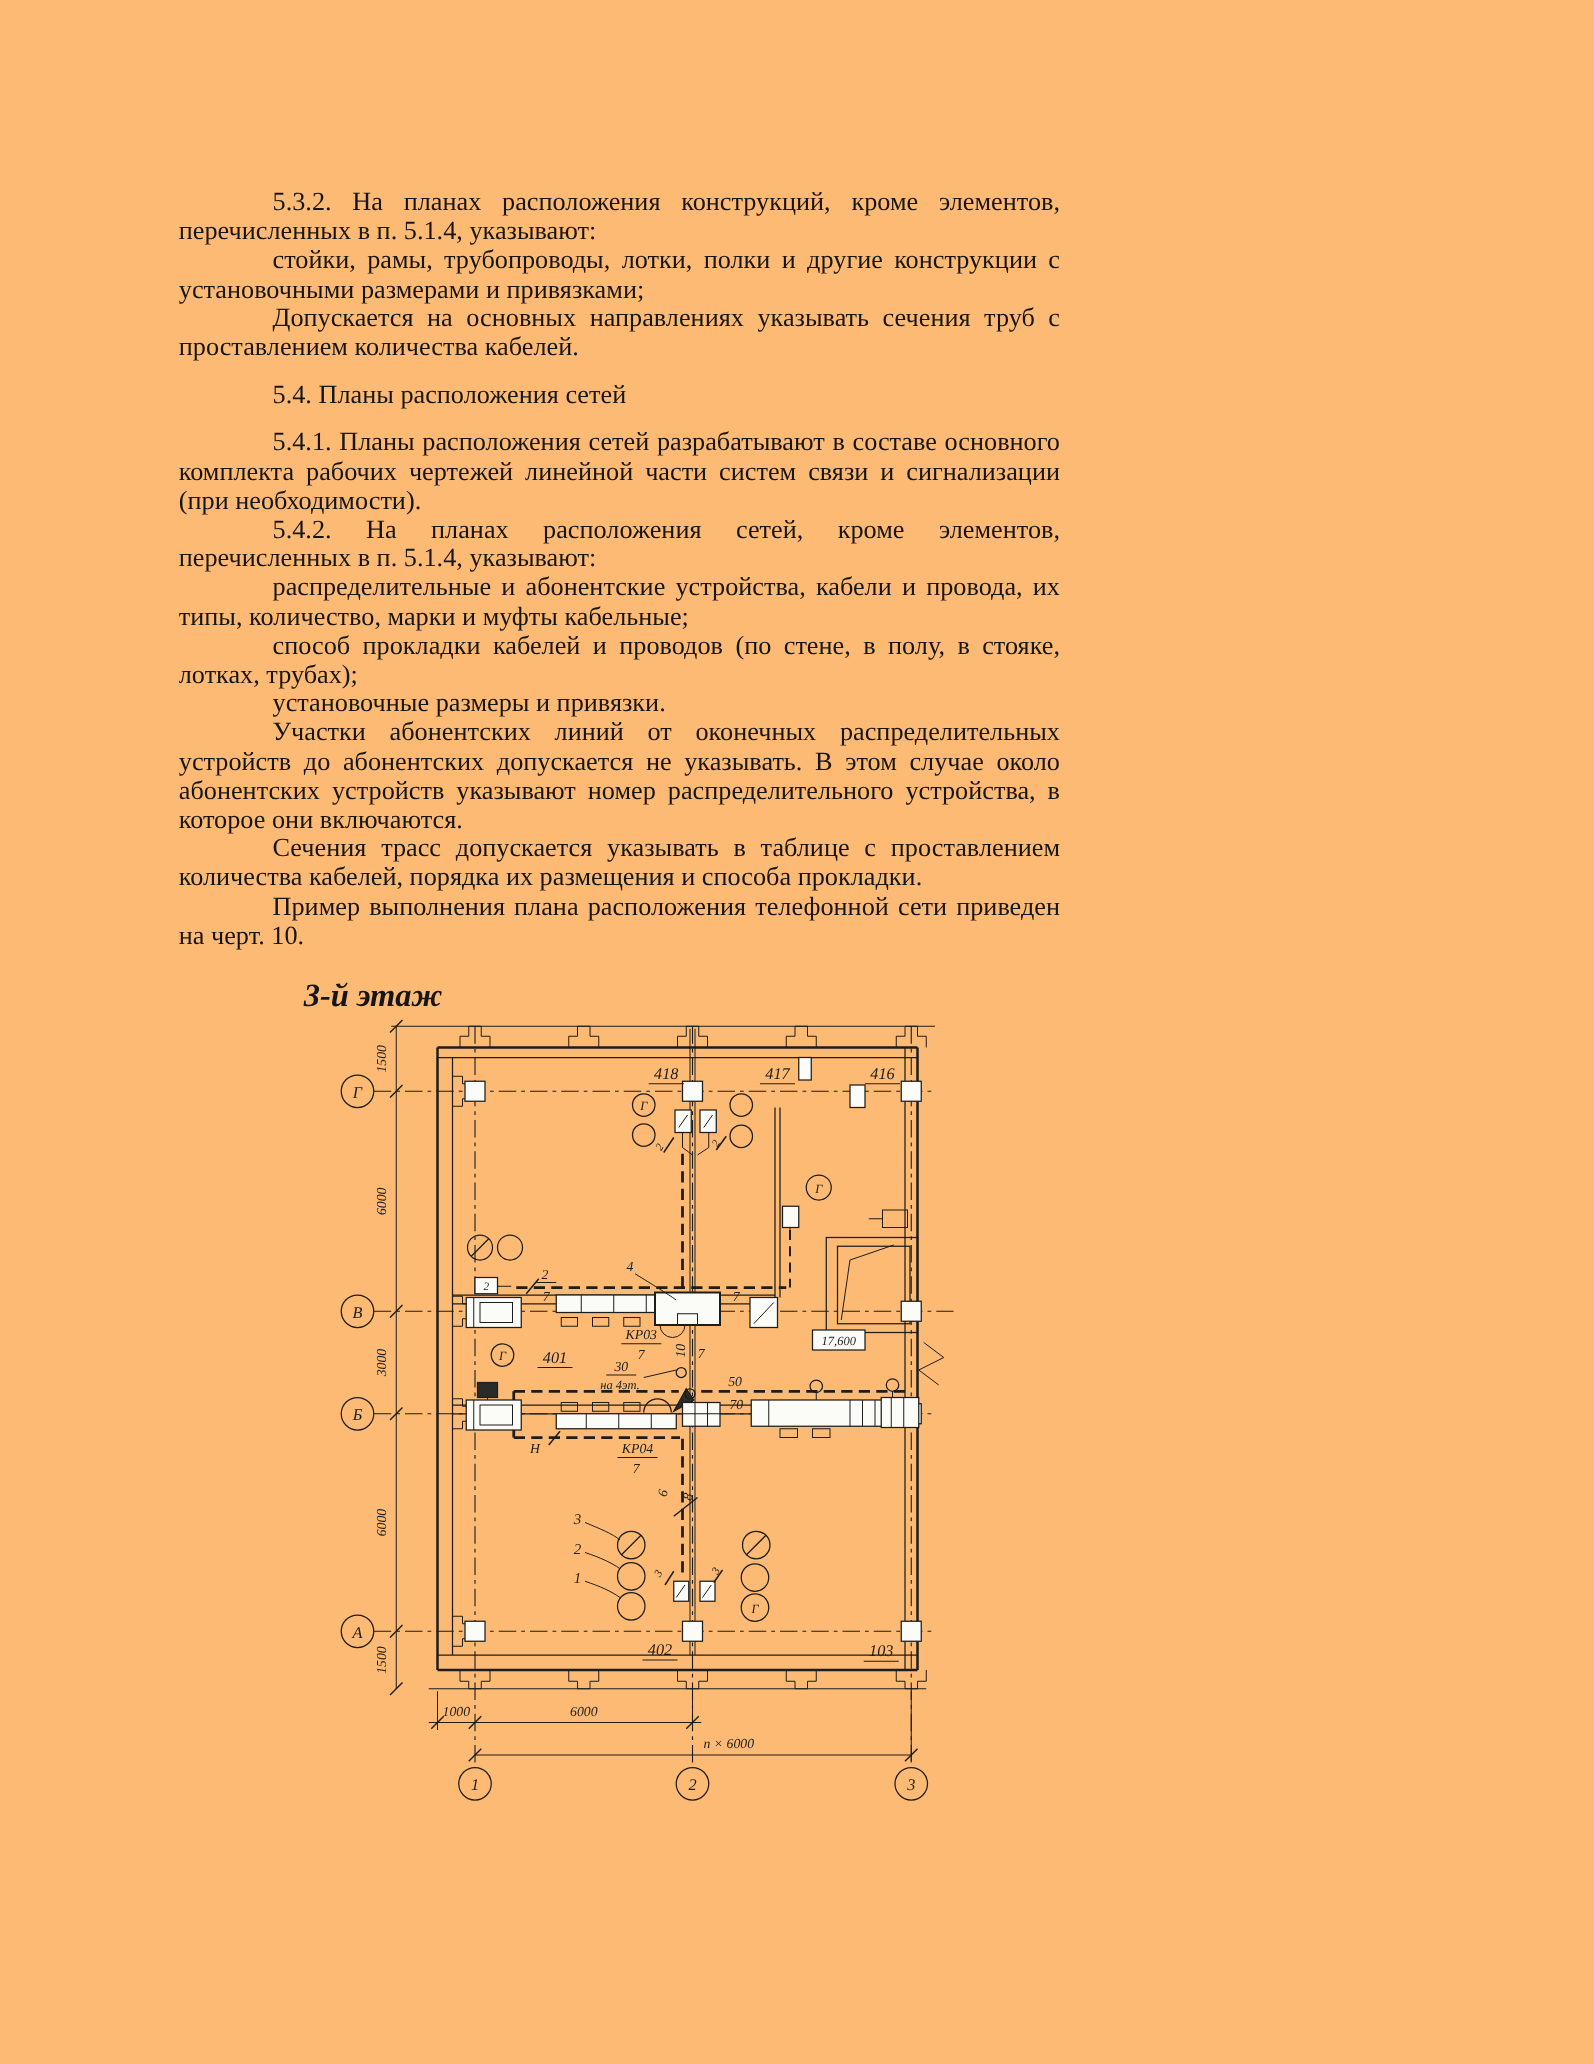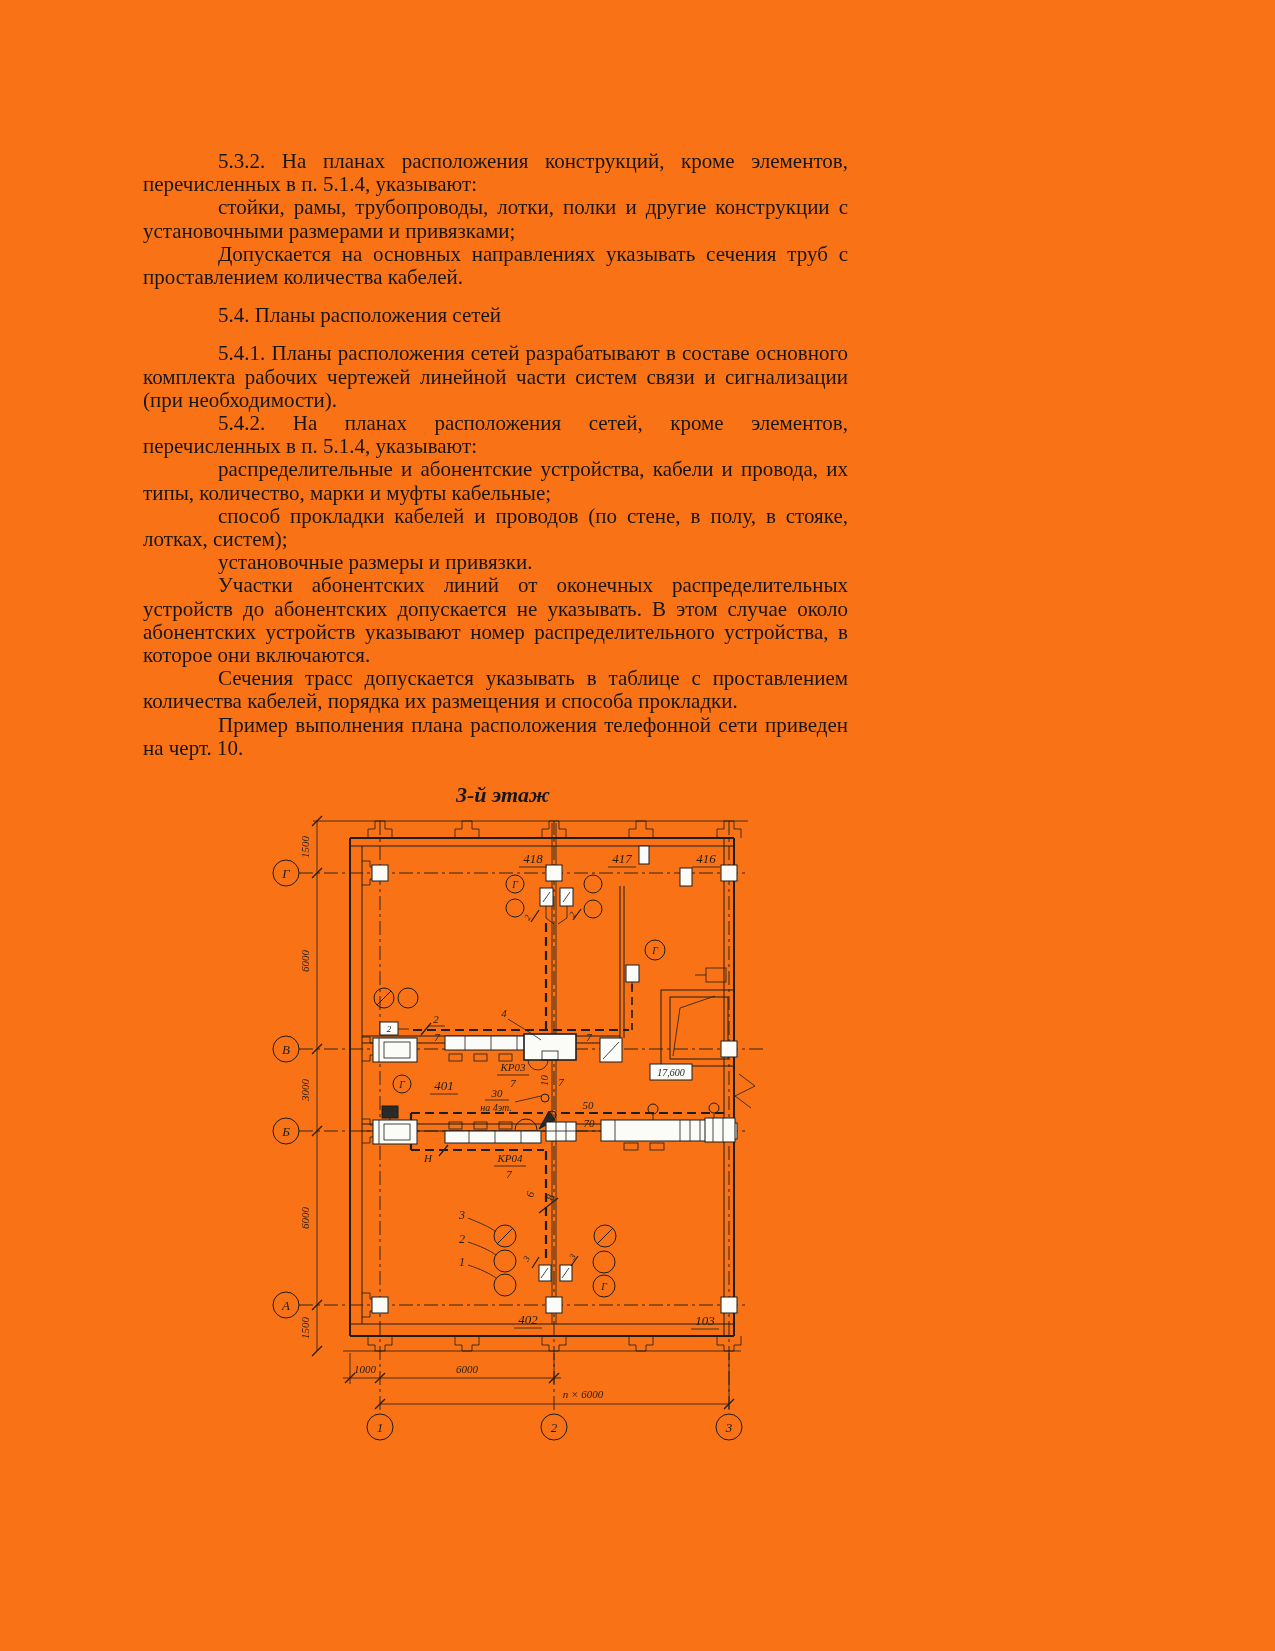--- a/index.html
+++ b/index.html
@@ -3,30 +3,30 @@
 <meta charset="utf-8">
 <style>
   html,body{margin:0;padding:0;}
   body{
     width:1275px;height:1651px;
     background:#fbfbf8;
     font-family:"Liberation Serif", serif;
     color:#161616;
     position:relative;
   }
-  .page{position:absolute;left:0;top:0;width:1275px;height:1651px;background:#f97316;overflow:hidden;}
+  .page{position:absolute;left:0;top:0;width:1275px;height:1651px;background:#fdba74;overflow:hidden;}
   .text-col{
     position:absolute;left:143px;top:150px;width:705px;
     font-size:21px;line-height:23.2px;text-align:justify;
   }
   .para{margin:0;text-indent:75px;}
   .heading{margin:15px 0 15px 0;text-indent:75px;}
   .fig-title{
     position:absolute;left:243px;top:782px;width:520px;
-    text-align:center;font-size:22px;font-weight:bold;font-style:italic;
+    text-align:left;font-size:26px;font-weight:bold;font-style:italic;
   }
   svg{position:absolute;left:243px;top:768px;}
   
   .ln{stroke:#1d1d1b;fill:none;stroke-width:1;}
   .thk{stroke:#1d1d1b;fill:none;stroke-width:2;}
   .thin{stroke:#1d1d1b;fill:none;stroke-width:0.8;}
   .axisln{stroke:#1d1d1b;fill:none;stroke-width:0.9;stroke-dasharray:14 4 3 4;}
   .dashc{stroke:#1d1d1b;fill:none;stroke-width:2.2;stroke-dasharray:9 5;}
   .dasht{stroke:#1d1d1b;fill:none;stroke-width:1.6;stroke-dasharray:8 5;}
   .tick{stroke:#1d1d1b;stroke-width:1.2;}
@@ -47,21 +47,21 @@
 <div class="page">
 
   <div class="text-col">
     <p class="para">5.3.2. На планах расположения конструкций, кроме элементов, перечисленных в п. 5.1.4, указывают:</p>
     <p class="para">стойки, рамы, трубопроводы, лотки, полки и другие конструкции с установочными размерами и привязками;</p>
     <p class="para">Допускается на основных направлениях указывать сечения труб с проставлением количества кабелей.</p>
     <p class="heading">5.4. Планы расположения сетей</p>
     <p class="para">5.4.1. Планы расположения сетей разрабатывают в составе основного комплекта рабочих чертежей линейной части систем связи и сигнализации (при необходимости).</p>
     <p class="para">5.4.2. На планах расположения сетей, кроме элементов, перечисленных в п. 5.1.4, указывают:</p>
     <p class="para">распределительные и абонентские устройства, кабели и провода, их типы, количество, марки и муфты кабельные;</p>
-    <p class="para">способ прокладки кабелей и проводов (по стене, в полу, в стояке, лотках, систем);</p>
+    <p class="para">способ прокладки кабелей и проводов (по стене, в полу, в стояке, лотках, трубах);</p>
     <p class="para">установочные размеры и привязки.</p>
     <p class="para">Участки абонентских линий от оконечных распределительных устройств до абонентских допускается не указывать. В этом случае около абонентских устройств указывают номер распределительного устройства, в которое они включаются.</p>
     <p class="para">Сечения трасс допускается указывать в таблице с проставлением количества кабелей, порядка их размещения и способа прокладки.</p>
     <p class="para">Пример выполнения плана расположения телефонной сети приведен на черт. 10.</p>
   </div>
 
   <div class="fig-title">3-й этаж</div>
 
   <svg width="520" height="690" viewBox="0 0 520 690">
 

